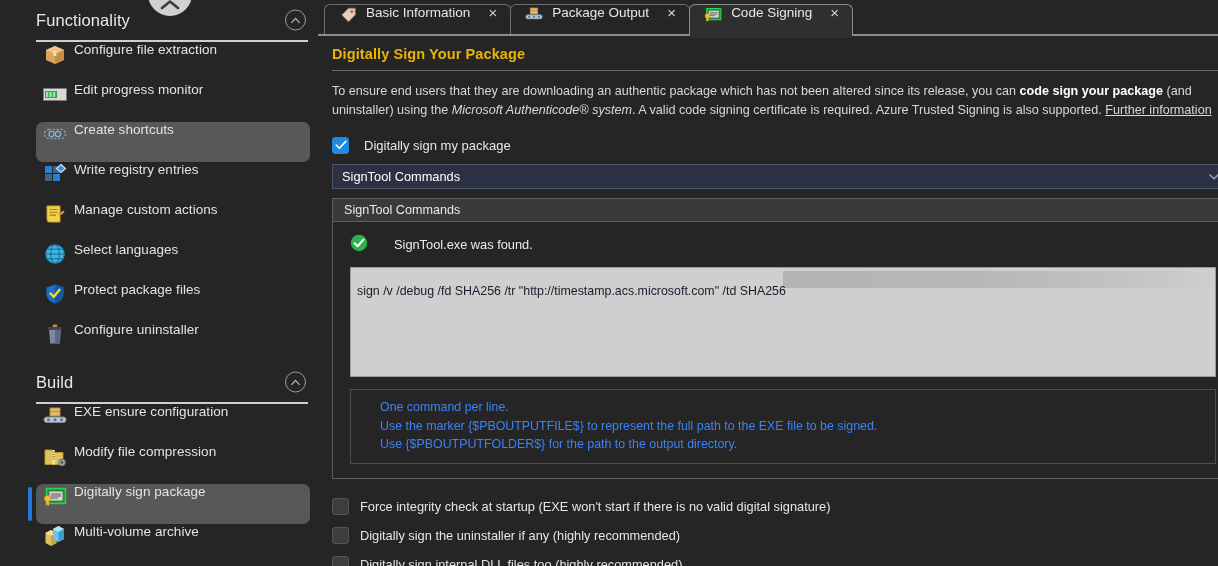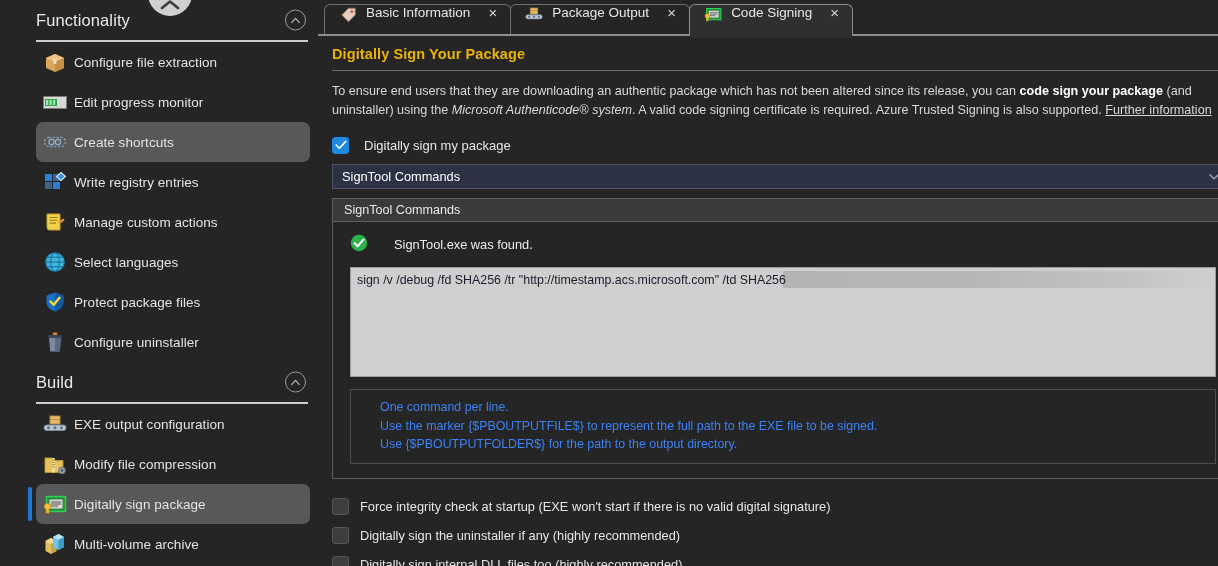--- a/index.html
+++ b/index.html
@@ -48,21 +48,21 @@
     display:flex; align-items:center; justify-content:center;
   }
   .sb-rule {
     height: 2px; background: #cfcfcf; margin: 0 10px 0 8px;
   }
 
   .sb-item {
     height: 40px;
     margin: 0 8px;
     border-radius: 7px;
-    display: flex; align-items: center;
+    display: flex; align-items: flex-start;
     padding-left: 4px;
     position: relative;
     color: #e3e3e3;
     font-size: 13.5px;
     cursor: default;
   }
   .sb-item .ico {
     width: 26px; height: 24px; margin: 0 6px 0 2px;
     display:flex; align-items:center; justify-content:center;
     flex: 0 0 26px;
@@ -184,21 +184,21 @@
   .found-txt { font-size: 12.8px; color: #ececec; }
 
   .cmdarea {
     width: 866px; height: 110px;
     background: #cfcfcf;
     border: 1px solid #9b9b9b;
     position: relative;
     overflow: hidden;
   }
   .cmdarea .line1 {
-    position: absolute; left: 6px; top: 5px;
+    position: absolute; left: 6px; top: 16px;
     font-size: 12.4px; color: #1b1b2b;
     white-space: nowrap;
     z-index: 2;
   }
   .cmdarea .sel-band {
     position: absolute; left: 432px; top: 3px;
     width: 430px; height: 17px;
     background: linear-gradient(to right, #b4b4b4 0%, #b7b7b7 45%, #c2c2c2 78%, #cfcfcf 100%);
     z-index: 1;
   }
@@ -350,21 +350,21 @@
       <span class="ico">
         <svg width="24" height="20" viewBox="0 0 24 20">
           <rect x="7" y="2" width="10" height="8" fill="#e5b86a" stroke="#b98d3f" stroke-width=".9"></rect>
           <path d="M7 5.5 H17" stroke="#b98d3f" stroke-width=".9"></path>
           <rect x="1" y="11" width="22" height="5.5" rx="2.7" fill="#b9c6d4" stroke="#7d8c9c" stroke-width=".9"></rect>
           <circle cx="5.5" cy="13.8" r="1.5" fill="#5f7183"></circle>
           <circle cx="12" cy="13.8" r="1.5" fill="#5f7183"></circle>
           <circle cx="18.5" cy="13.8" r="1.5" fill="#5f7183"></circle>
         </svg>
       </span>
-      <span class="lbl">EXE output configuration</span>
+      <span class="lbl">EXE ensure configuration</span>
     </div>
 
     <div class="sb-item">
       <span class="ico">
         <svg width="23" height="21" viewBox="0 0 23 21">
           <path d="M1 4 H8 L10 6.5 H19 V18.5 H1 Z" fill="#e3c25c" stroke="#b79a33" stroke-width=".9"></path>
           <rect x="8.2" y="4" width="2.6" height="14.5" fill="#f0e1a6"></rect>
           <path d="M8.2 6 H10.8 M8.2 8.3 H10.8 M8.2 10.6 H10.8 M8.2 12.9 H10.8" stroke="#9c8420" stroke-width=".9"></path>
           <circle cx="18" cy="16.5" r="3.4" fill="#9aa4af" stroke="#5f6b77" stroke-width=".9"></circle>
           <circle cx="18" cy="16.5" r="1.2" fill="#3f4a55"></circle>

